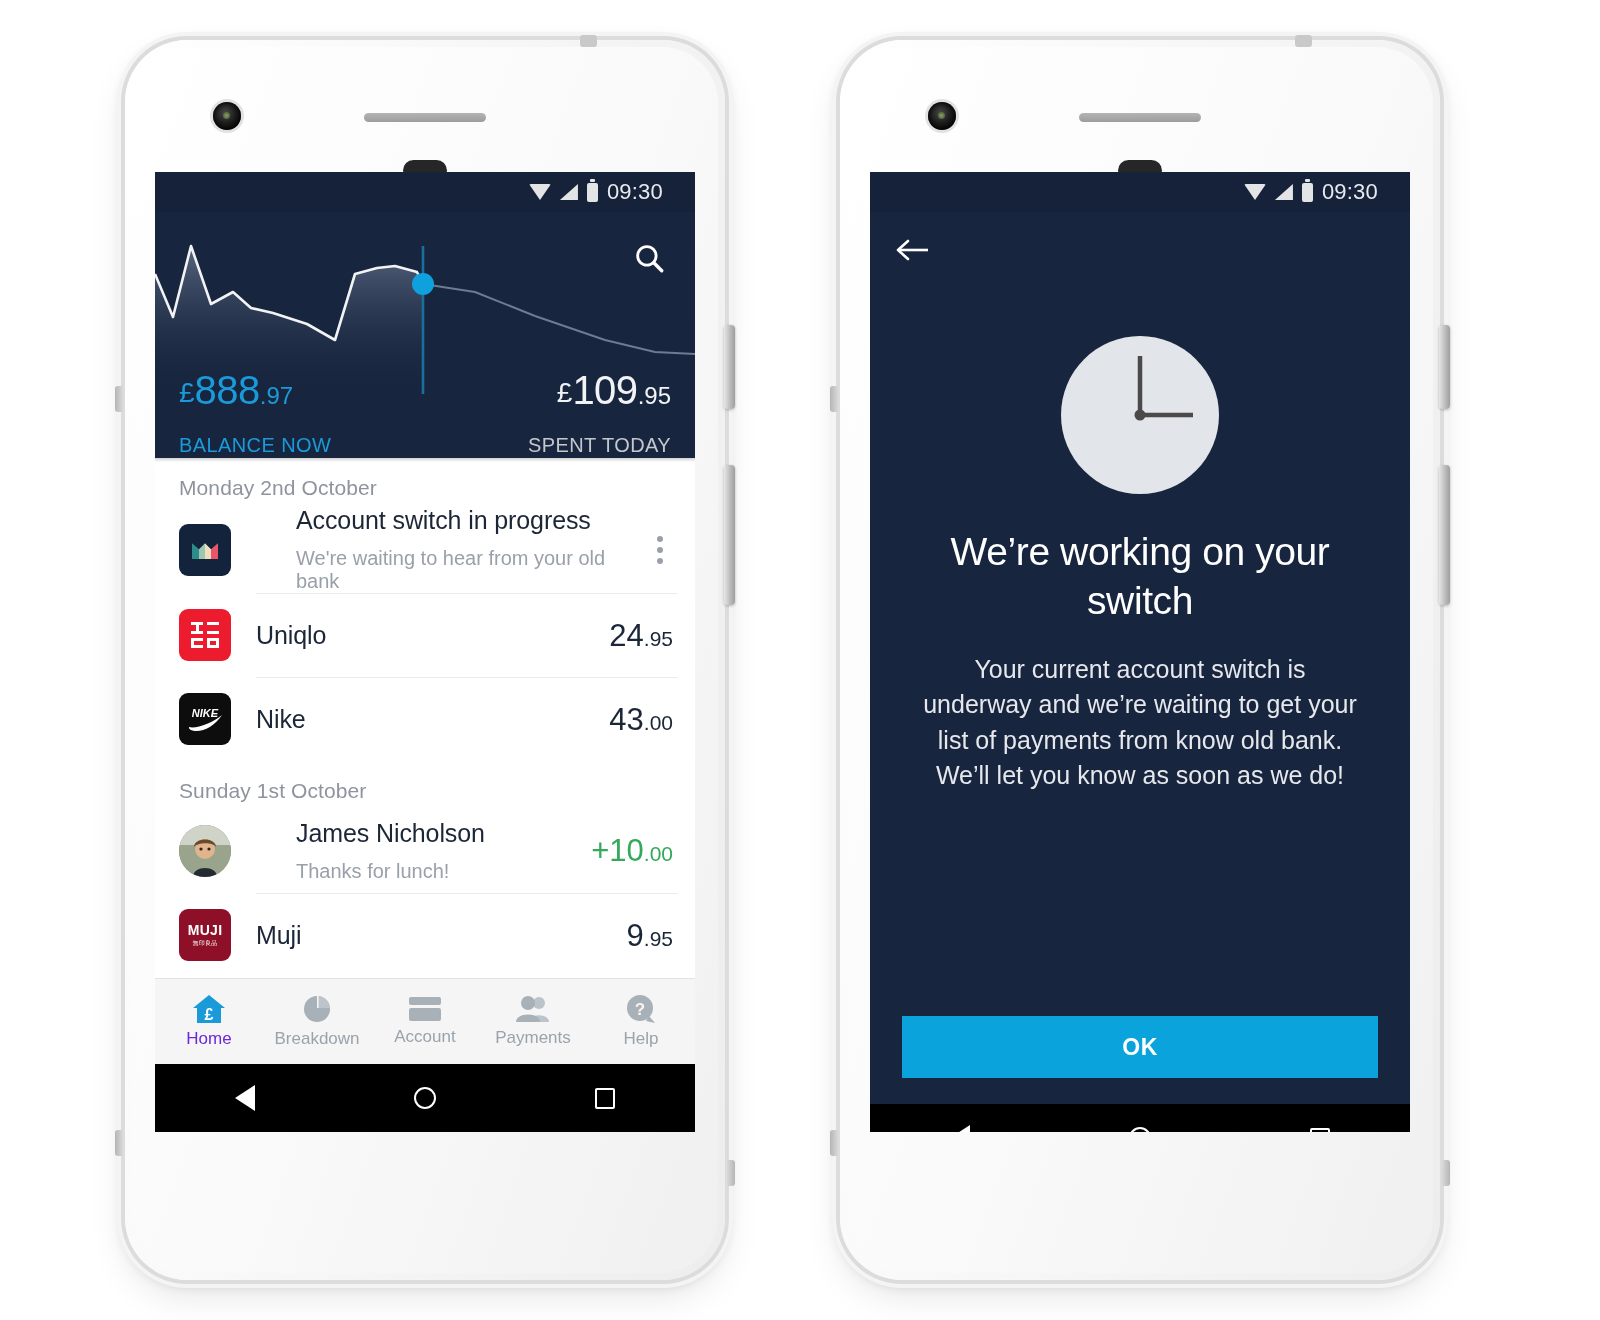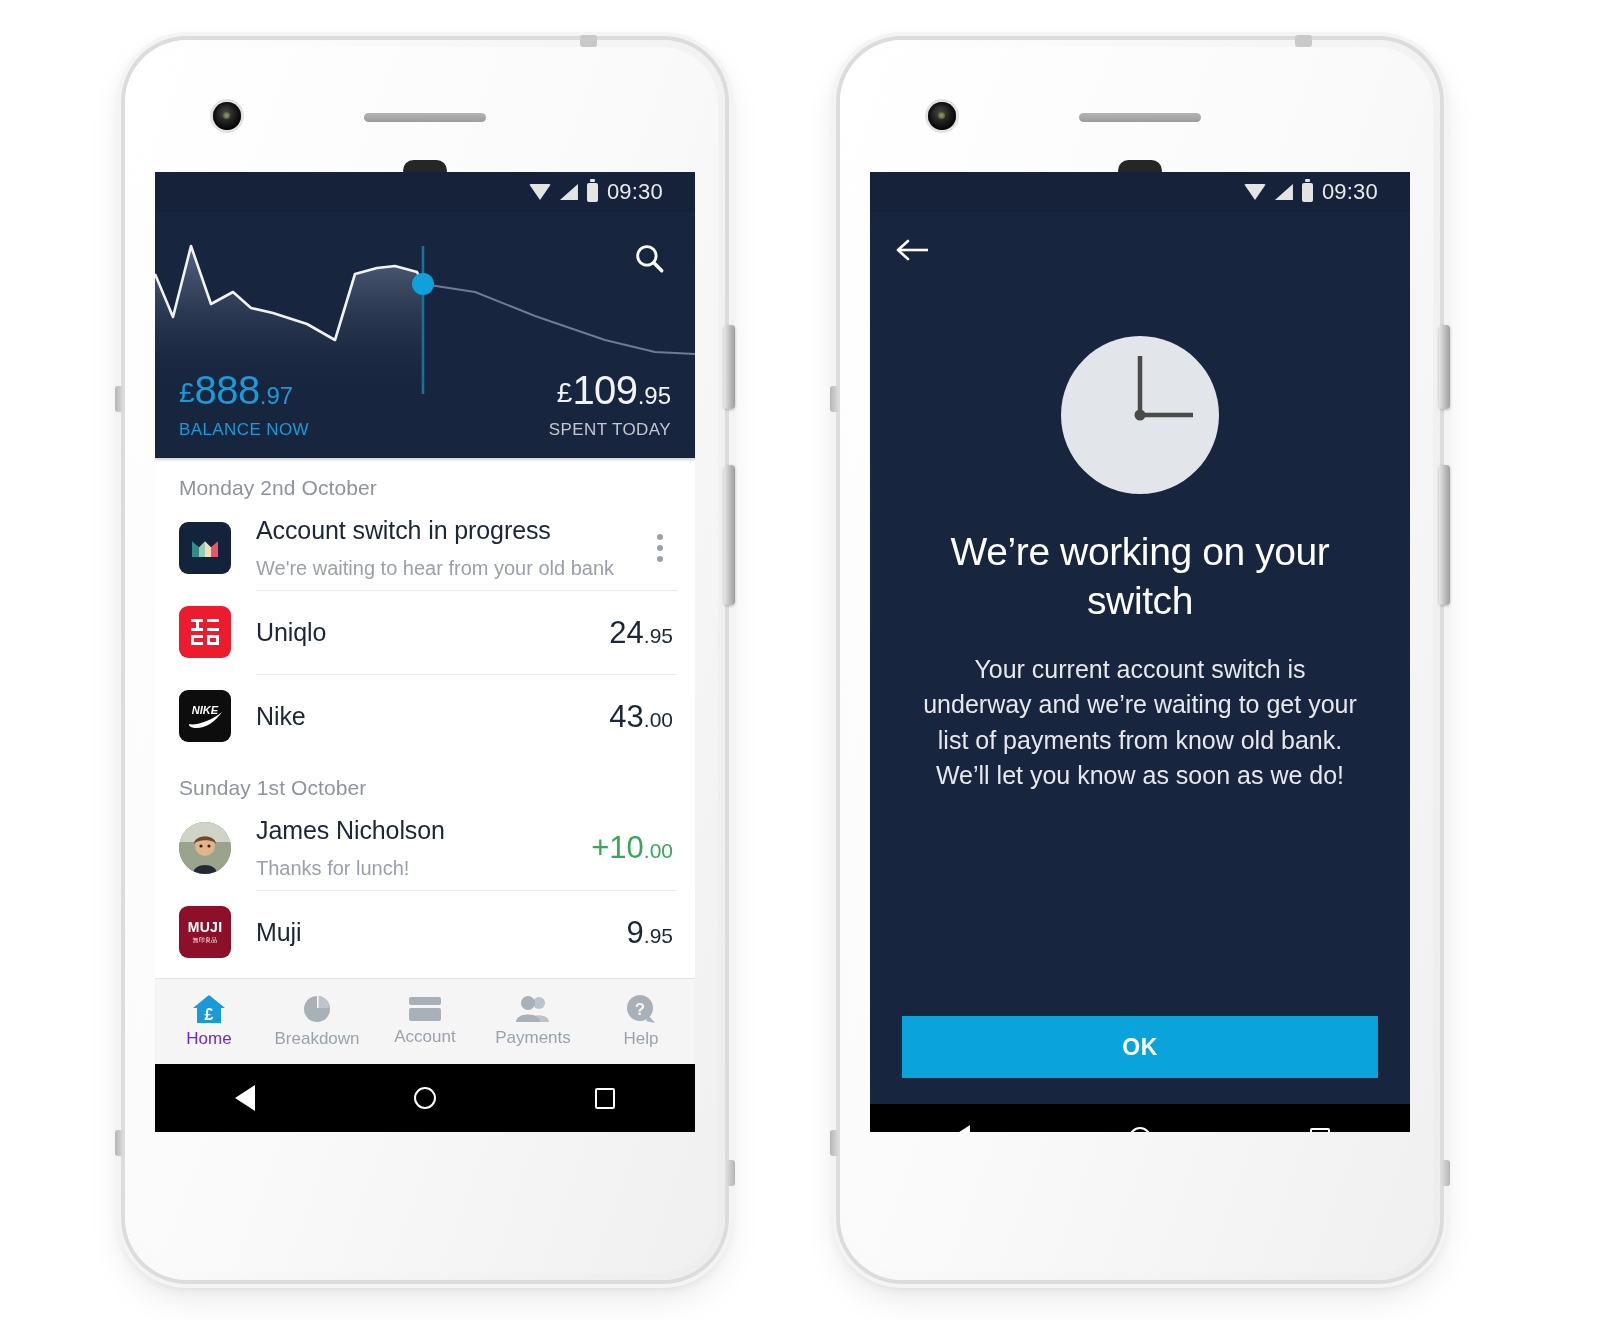--- a/index.html
+++ b/index.html
@@ -117,21 +117,21 @@
     position: absolute; left: 0; right: 0; bottom: 0; height: 92px;
     display: flex; justify-content: space-between; align-items: flex-start;
     padding: 4px 24px 0 24px;
     gap: 40px;
   }
   .amt-col.right { text-align: right; }
   .amt-line { white-space: nowrap; line-height: 1; }
   .amt-cur   { font-size: 28px; font-weight: 400; vertical-align: 2px; }
   .amt-major { font-size: 40px; font-weight: 400; letter-spacing: -.5px; }
   .amt-minor { font-size: 24px; font-weight: 400; }
-  .amt-label { font-size: 17px; margin-top: 10px; letter-spacing: .4px; }
+  .amt-label { font-size: 20px; margin-top: 24px; letter-spacing: .4px; }
   .blue  { color: #1a9ad9; }
   .white { color: #f2f3f4; }
   .lbl-white { color: #c3c7ce; }
 
   
   .tx-list {
     background: #ffffff; height: 520px; overflow: hidden; position: relative;
   }
   .tx-list::before {
     content:""; position:absolute; left:0; right:0; top:0; height:4px;
@@ -144,21 +144,21 @@
   .tx-logo {
     width: 52px; height: 52px; border-radius: 9px; flex: 0 0 52px;
     position: relative; overflow: hidden;
   }
   .tx-body {
     flex: 1; margin-left: 25px; display: flex; align-items: center;
     justify-content: space-between; min-height: 84px;
     border-top: 1px solid #e9eaec; padding-right: 4px;
   }
   .tx-row.first .tx-body { border-top: none; }
-  .tx-texts { display: flex; flex-direction: column; gap: 12px; }
+  .tx-texts { display: flex; flex-direction: column; gap: 12px; margin-left: 40px; }
   .tx-title { font-size: 25px; color: #1b2636; letter-spacing: -.1px; }
   .tx-sub   { font-size: 20px; color: #9aa0a9; }
   .tx-amt   { white-space: nowrap; color: #1b2636; }
   .tx-amt .maj { font-size: 31px; }
   .tx-amt .min { font-size: 21px; }
   .tx-amt.credit { color: #35a85a; }
   .kebab { display: flex; flex-direction: column; gap: 5px; padding: 8px 10px; }
   .kebab i { width: 6px; height: 6px; border-radius: 50%; background: #9aa0a9; display:block; }
 
   

